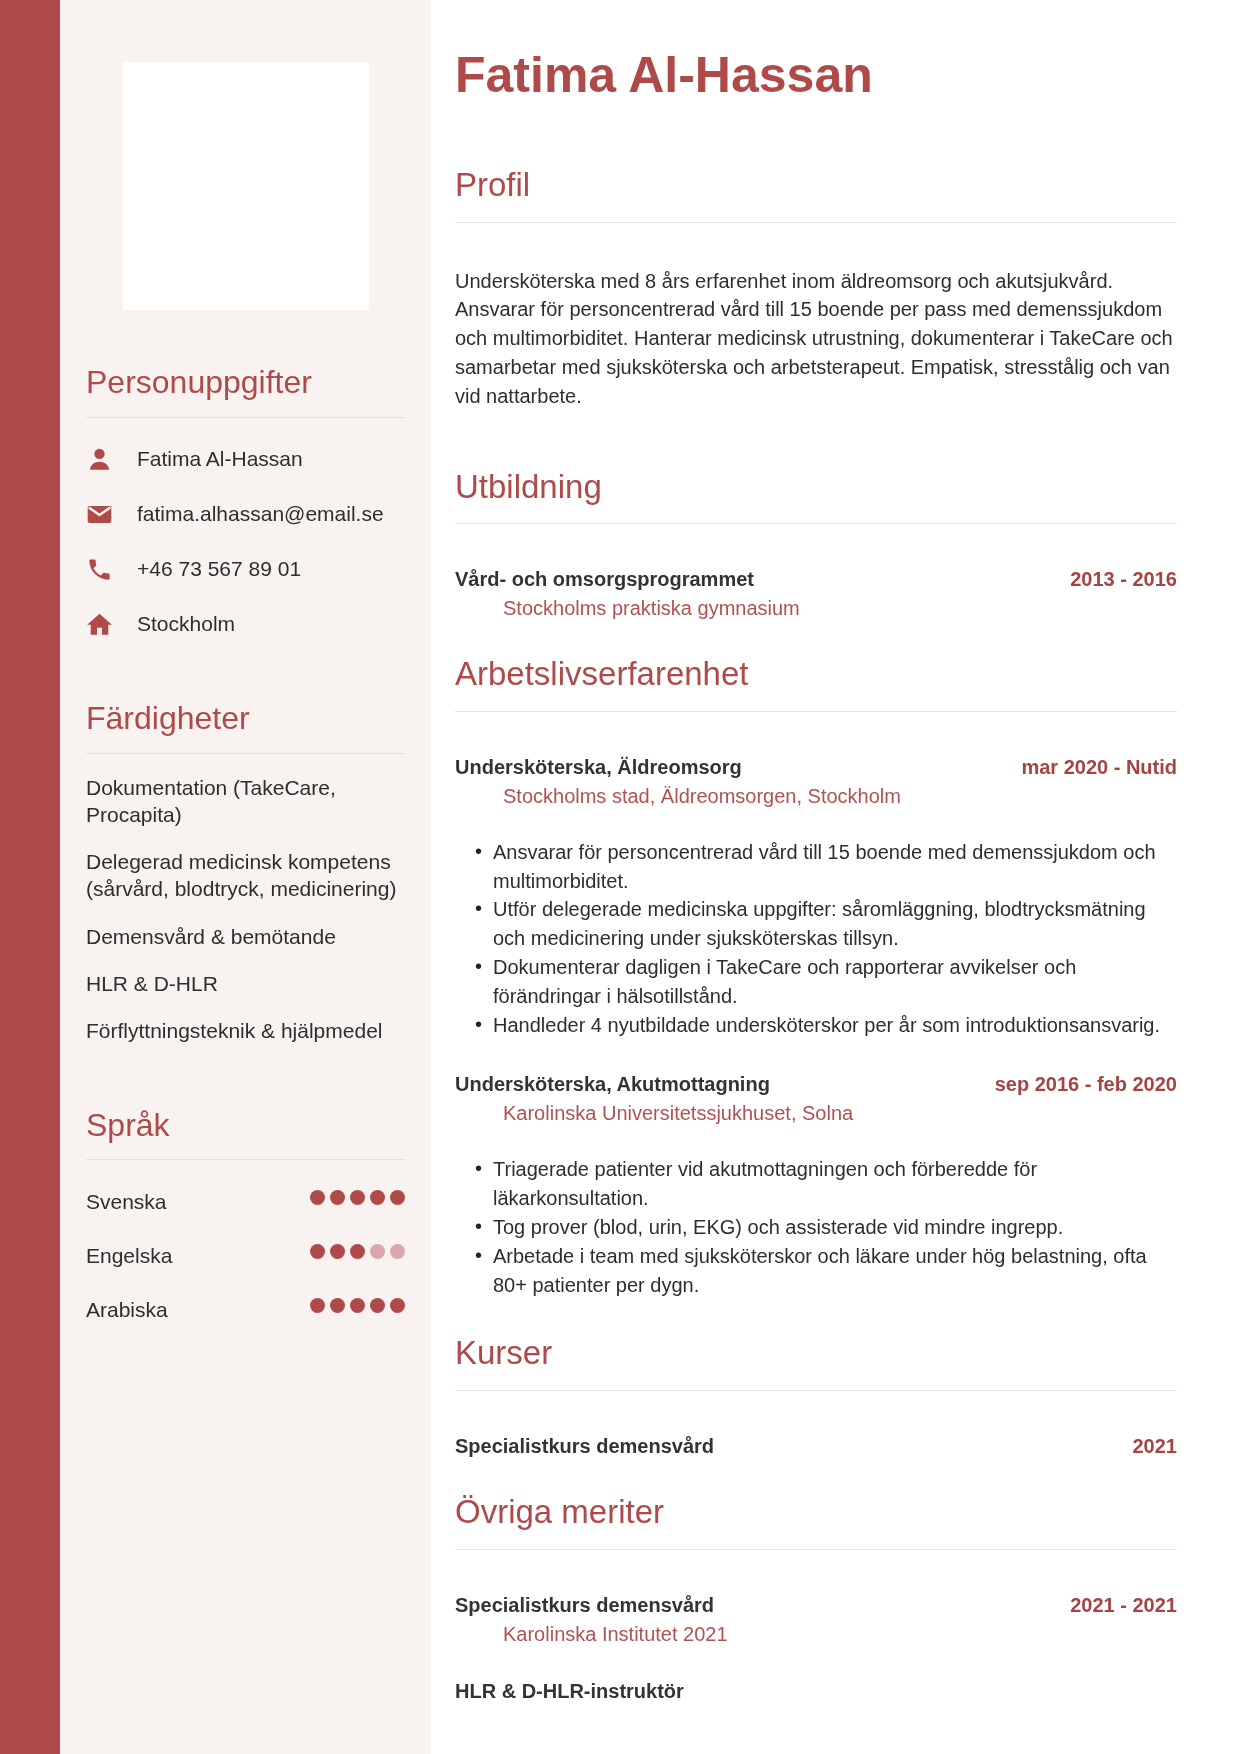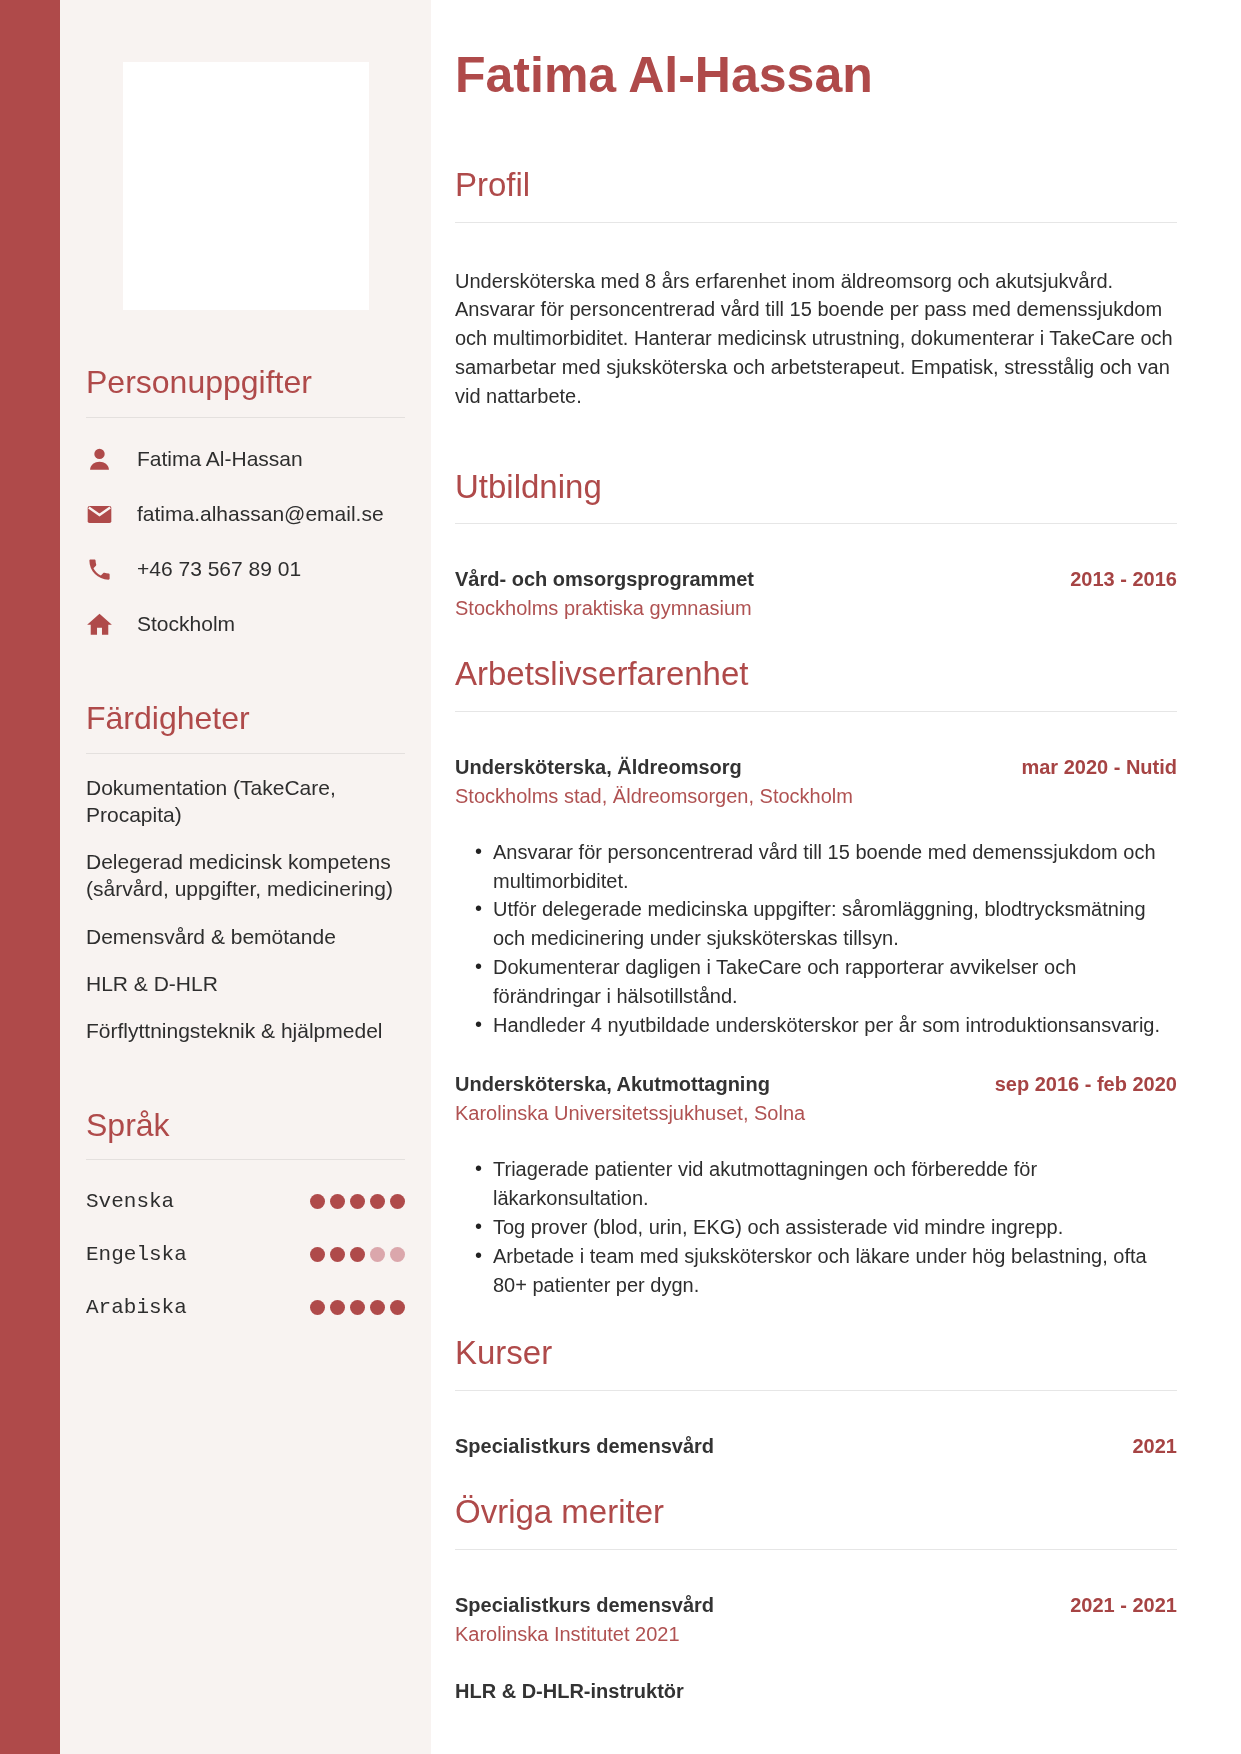--- a/index.html
+++ b/index.html
@@ -55,23 +55,22 @@
   }
   .contact-icon{width:27px;height:27px;flex:0 0 27px;display:block;}
   .contact-text{font-size:21px;color:var(--text);}
   .skills-list{margin:16px 0 0 0;padding:0;list-style:none;}
   .skills-list li{
     font-size:21px;line-height:1.3;
     margin-top:20px;color:var(--text);
   }
   .lang-list{margin-top:12px;}
   .lang-row{
-    display:flex;align-items:center;justify-content:space-between;
+    display:flex;align-items:flex-start;justify-content:space-between;
     margin-top:30px;
-    font-family:Liberation Mono, monospace;
   }
   .lang-name{font-size:21px;color:var(--text);}
   .dots{display:flex;gap:5px;}
   .dot{width:15px;height:15px;border-radius:50%;background:var(--dot-empty);}
   .dot.filled{background:var(--accent);}
 
   .main{
     flex:1;
     padding:48px 64px 0 24px;
   }
@@ -93,21 +92,21 @@
   .profile-text{
     font-size:20px;line-height:1.44;
     margin:0 0 56px 0;color:var(--text);
   }
   .entry{margin:0 0 34px 0;}
   .entry-head{
     display:flex;justify-content:space-between;align-items:center;
   }
   .entry-title{font-size:20px;font-weight:700;color:#333;}
   .entry-date{font-size:20px;font-weight:700;color:var(--accent-dark);white-space:nowrap;}
-  .entry-sub{font-size:20px;color:#B05252;margin-top:6px;}
+  .entry-sub{font-size:20px;color:#B05252;margin-top:6px;margin-left:48px;}
   .bullets{
     margin:30px 0 0 0;padding:0 0 0 20px;list-style:none;
   }
   .bullets li{
     font-size:20px;line-height:1.44;color:var(--text);
     padding-left:18px;position:relative;
   }
   .bullets li::before{
     content:"\2022";
     position:absolute;left:0;top:-1px;
@@ -159,21 +158,21 @@
             </svg>
           </span>
           <span class="contact-text">Stockholm</span>
         </div>
       </div>
 
     <h2 class="side-heading">Färdigheter</h2>
     <hr class="side-rule">
     <ul class="skills-list" id="skills-list">
         <li>Dokumentation (TakeCare, Procapita)</li>
-        <li>Delegerad medicinsk kompetens (sårvård, uppgifter, medicinering)</li>
+        <li>Delegerad medicinsk kompetens (sårvård, blodtryck, medicinering)</li>
         <li>Demensvård &amp; bemötande</li>
         <li>HLR &amp; D-HLR</li>
         <li>Förflyttningsteknik &amp; hjälpmedel</li>
       </ul>
 
     <h2 class="side-heading">Språk</h2>
     <hr class="side-rule">
     <div class="lang-list" id="lang-list">
         <div class="lang-row">
           <span class="lang-name">Svenska</span>

